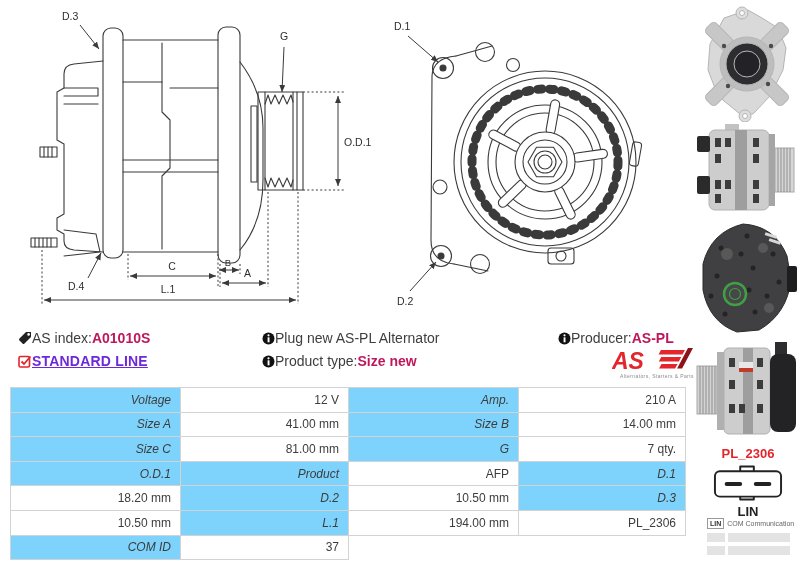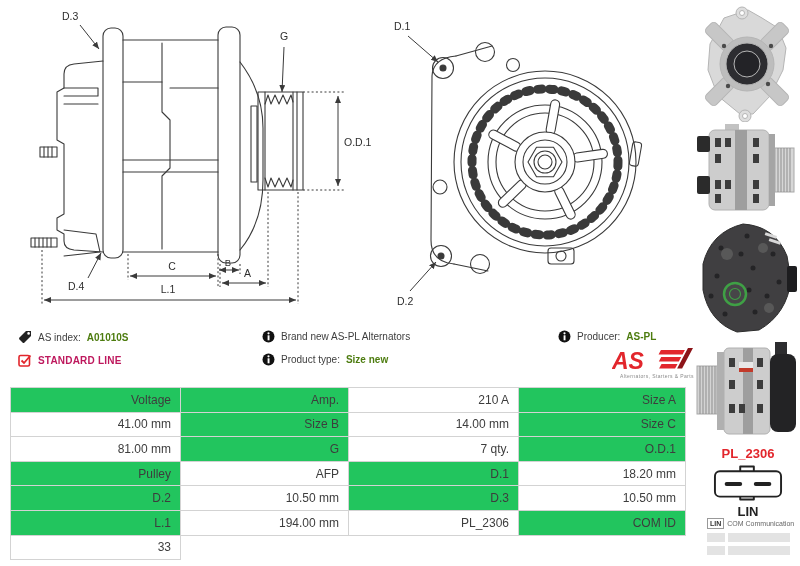--- a/index.html
+++ b/index.html
@@ -4,38 +4,38 @@
 <style>
   html,body{margin:0;padding:0;}
   body{
     width:800px;height:566px;background:#ffffff;overflow:hidden;position:relative;
     font-family:"Liberation Sans",sans-serif;color:#3d3d3d;
   }
   .abs{position:absolute;}
   svg text{font-family:"Liberation Sans",sans-serif;}
 
   
-  .info-item{position:absolute;display:flex;align-items:center;gap:6px;font-size:10px;color:#3e3e3e;white-space:nowrap;}
-  .info-item b{color:#4d7c0f;}
-  .red{color:#be185d;}
+  .info-item{position:absolute;display:flex;align-items:center;font-size:14px;color:#3e3e3e;white-space:nowrap;}
+  .info-item b{color:#be185d;}
+  .red{color:#6d28d9;text-decoration:underline;}
   .info-item.redline{font-weight:bold;letter-spacing:.2px;}
 
   
   .spec-table{
     position:absolute;left:10px;top:387px;width:675px;
     display:grid;grid-template-columns:170px 168px 170px 167px;grid-auto-rows:24.6px;
     border-top:1px solid #d3d3d3;border-left:1px solid #d3d3d3;
     font-size:12px;
   }
   .spec-table .cell{
     box-sizing:border-box;border-right:1px solid #d3d3d3;border-bottom:1px solid #d3d3d3;
     display:flex;align-items:center;justify-content:flex-end;padding-right:9px;
     background:#fff;color:#3d3d3d;overflow:hidden;
   }
-  .spec-table .lab{background:#22c55e;}
+  .spec-table .lab{background:#7dd3fc;font-style:italic;}
 
   
   .plug-code{position:absolute;left:698px;top:446px;width:100px;text-align:center;
     font-size:13px;font-weight:bold;color:#e2262c;}
   .lin-label{position:absolute;left:698px;top:504px;width:100px;text-align:center;
     font-size:13px;font-weight:bold;color:#222;}
   .com-table{position:absolute;left:707px;top:518px;width:90px;font-size:7px;}
   .com-row{display:flex;align-items:center;gap:3px;margin-bottom:4px;}
   .com-key{border:1px solid #999;color:#333;font-weight:bold;padding:0 2px;line-height:9px;background:#fff;}
   .com-val{color:#666;font-size:7px;white-space:nowrap;}
@@ -266,21 +266,21 @@
     </svg>
     <span>STANDARD LINE</span>
   </div>
 
   <div class="info-item" style="left:262px;top:330px">
     <svg width="13" height="13" viewBox="0 0 13 13">
       <circle cx="6.5" cy="6.5" r="6" fill="#111111"></circle>
       <rect x="5.6" y="5.3" width="1.9" height="5" fill="#ffffff"></rect>
       <circle cx="6.5" cy="3.3" r="1.1" fill="#ffffff"></circle>
     </svg>
-    <span>Brand new AS-PL Alternators</span>
+    <span>Plug new AS-PL Alternator</span>
   </div>
 
   <div class="info-item" style="left:262px;top:353px">
     <svg width="13" height="13" viewBox="0 0 13 13">
       <circle cx="6.5" cy="6.5" r="6" fill="#111111"></circle>
       <rect x="5.6" y="5.3" width="1.9" height="5" fill="#ffffff"></rect>
       <circle cx="6.5" cy="3.3" r="1.1" fill="#ffffff"></circle>
     </svg>
     <span>Product type:</span>
     <b>Size new</b>
@@ -302,50 +302,51 @@
       <rect x="50" y="2" width="24" height="4.5"></rect>
       <rect x="54" y="9" width="20" height="4.5"></rect>
       <rect x="58" y="16" width="16" height="4.5"></rect>
       <rect x="76" y="0" width="5" height="20.5" fill="#8c1418"></rect>
     </g>
     <text x="8" y="30" font-size="5" fill="#8a8a8a" letter-spacing="0.4">Alternators, Starters &amp; Parts</text>
   </svg>
 
   <div class="spec-table">
     <div class="cell lab">Voltage</div>
+    <div class="cell">12 V</div>
     <div class="cell lab">Amp.</div>
     <div class="cell">210 A</div>
 
     <div class="cell lab">Size A</div>
     <div class="cell">41.00 mm</div>
     <div class="cell lab">Size B</div>
     <div class="cell">14.00 mm</div>
 
     <div class="cell lab">Size C</div>
     <div class="cell">81.00 mm</div>
     <div class="cell lab">G</div>
     <div class="cell">7 qty.</div>
 
     <div class="cell lab">O.D.1</div>
-    <div class="cell lab">Pulley</div>
+    <div class="cell lab">Product</div>
     <div class="cell">AFP</div>
 
     <div class="cell lab">D.1</div>
     <div class="cell">18.20 mm</div>
     <div class="cell lab">D.2</div>
     <div class="cell">10.50 mm</div>
 
     <div class="cell lab">D.3</div>
     <div class="cell">10.50 mm</div>
     <div class="cell lab">L.1</div>
     <div class="cell">194.00 mm</div>
 
     <div class="cell">PL_2306</div>
     <div class="cell lab">COM ID</div>
-    <div class="cell">33</div>
+    <div class="cell">37</div>
   </div>
 
   <div class="plug-code">PL_2306</div>
 
   <svg class="abs" style="left:713px;top:463px" width="70" height="40" viewBox="0 0 72 40">
     <g stroke="#222222" stroke-width="2" fill="#ffffff" stroke-linejoin="round">
       <rect x="28" y="3" width="14" height="6"></rect>
       <rect x="28" y="33" width="14" height="4"></rect>
       <rect x="2" y="8" width="68" height="26" rx="5"></rect>
     </g>

